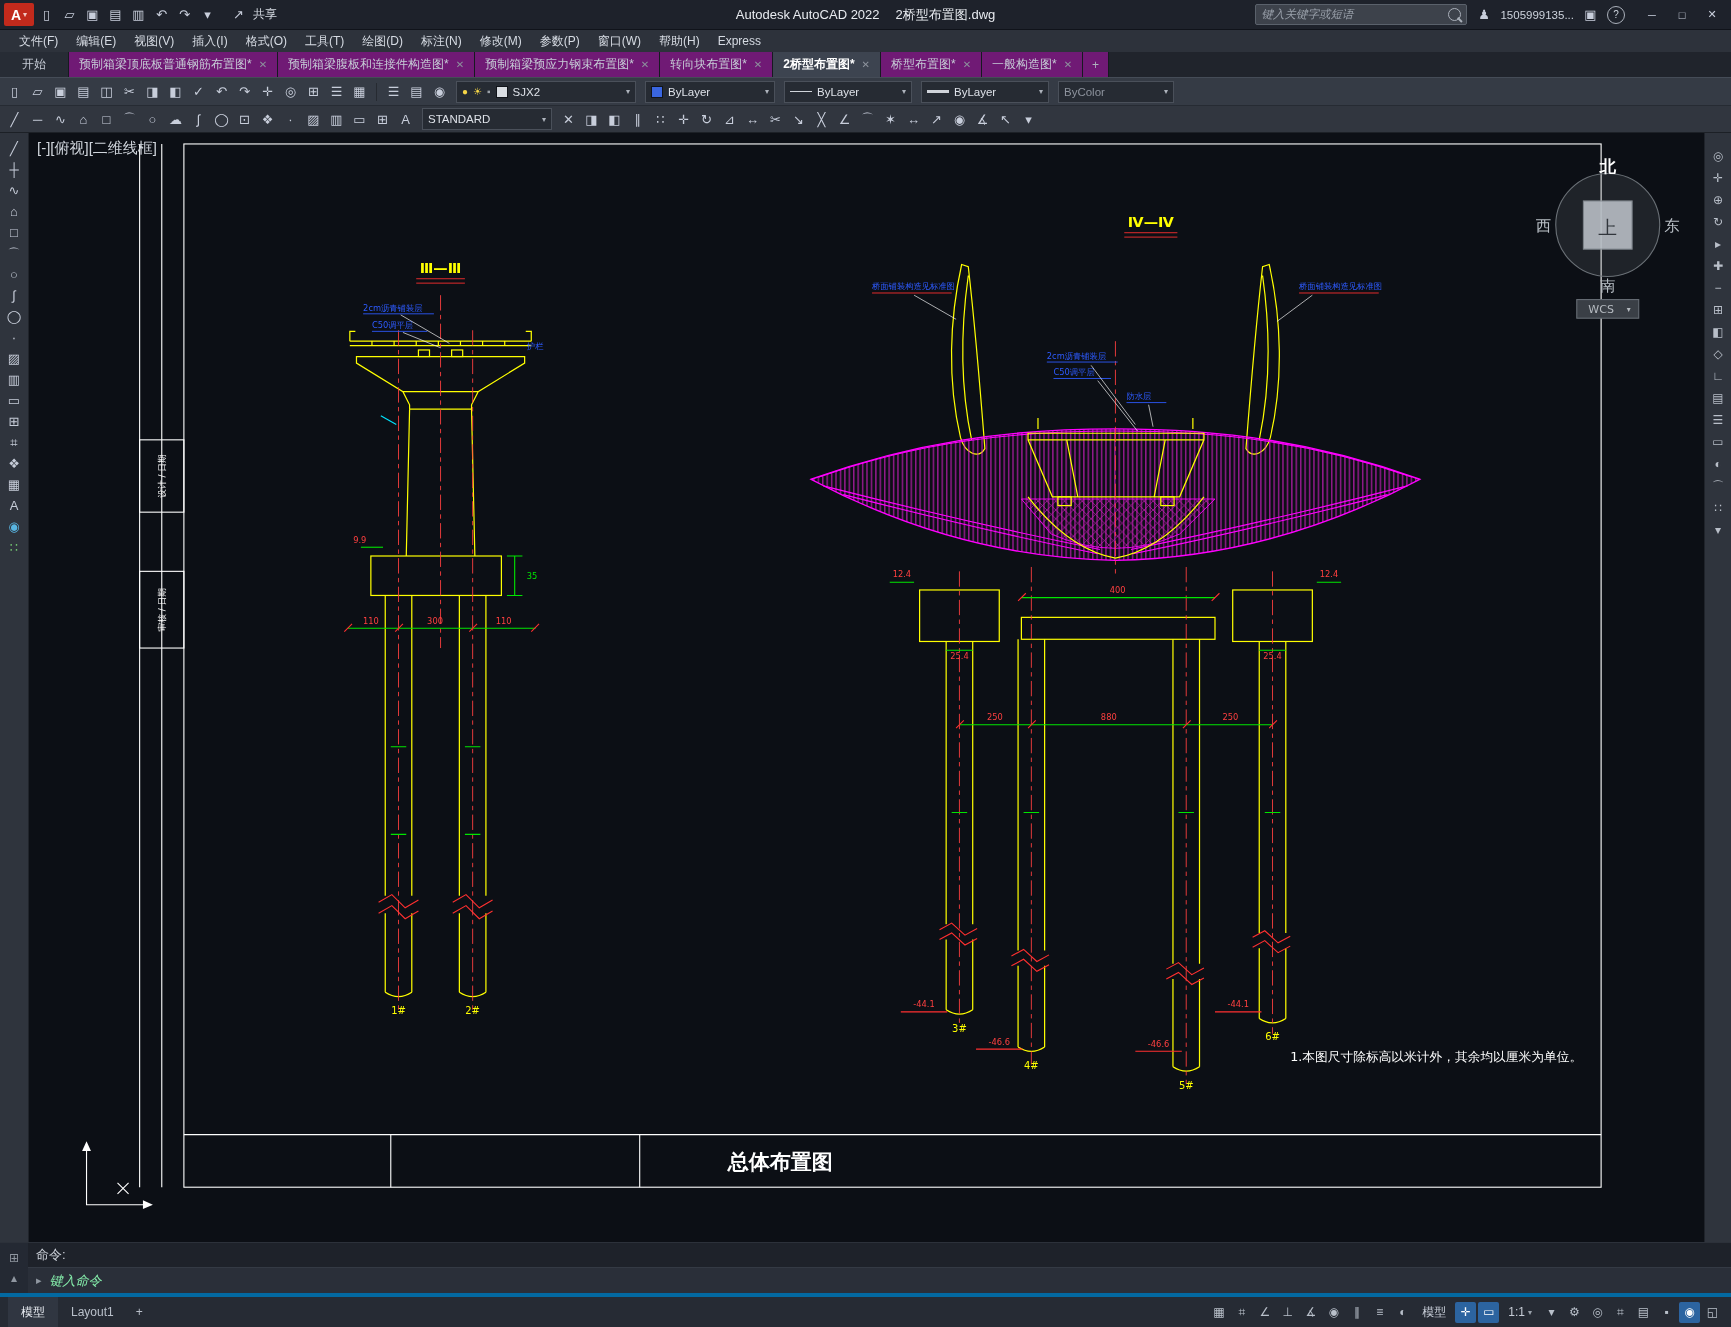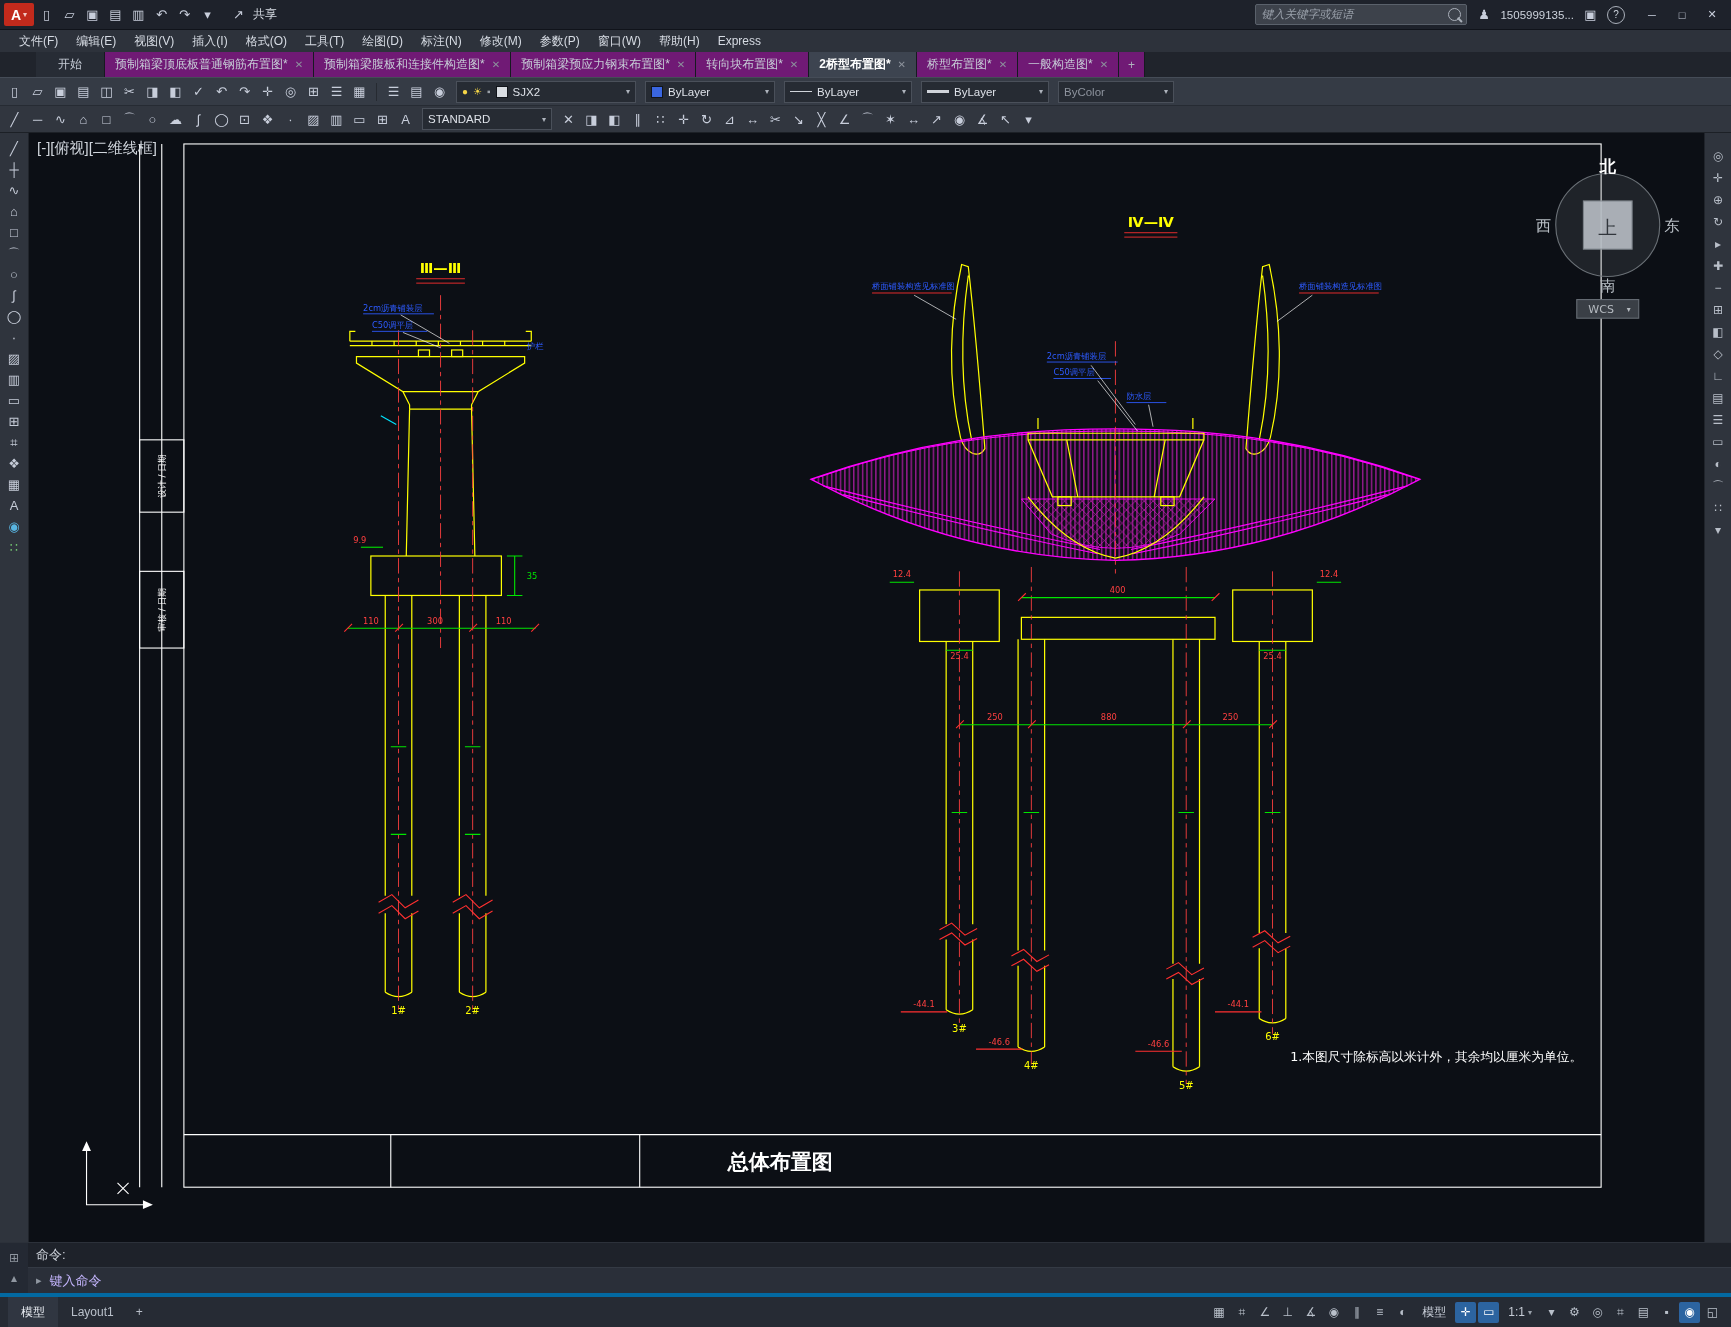--- a/index.html
+++ b/index.html
@@ -22,21 +22,21 @@
   .mag{width:11px;height:11px;border:1.5px solid #aab0ba;border-radius:50%;position:relative;flex:0 0 auto;}
   .mag::after{content:"";position:absolute;width:6px;height:1.5px;background:#aab0ba;transform:rotate(45deg);left:8px;top:10px;}
   .user{color:#cdd3dc;font-size:11.5px;}
   .help-chip{width:16px;height:16px;border:1.5px solid #aab0ba;border-radius:50%;display:flex;align-items:center;justify-content:center;font-size:10px;color:#cdd3dc;}
   .win-btns{display:flex;align-items:center;margin-left:6px;}
   .win{width:30px;height:24px;display:flex;align-items:center;justify-content:center;color:#c8cedb;font-size:11px;}
   
   .menubar{height:22px;background:#2d323b;display:flex;align-items:center;padding-left:10px;flex:0 0 auto;}
   .menu-item{padding:0 9px;color:#d6dbe3;font-size:12px;height:100%;display:flex;align-items:center;}
   
-  .filetabs{height:25px;background:#20242c;display:flex;align-items:stretch;flex:0 0 auto;padding-left:36px;}
+  .filetabs{height:25px;background:#20242c;display:flex;align-items:stretch;flex:0 0 auto;}
   .ftab{display:flex;align-items:center;gap:7px;padding:0 10px;background:#701a75;border-right:1px solid #161a20;color:#c6ccd6;font-size:12px;white-space:nowrap;}
   .ftab.start{background:#272c35;padding:0 22px;}
   .ftab.active{background:#3d4450;color:#ffffff;font-weight:bold;}
   .ftab-close{color:#8d939d;font-size:10px;}
   .ftab.plus{padding:0 9px;color:#aeb4bd;}
   
   .toolbar{display:flex;align-items:center;padding:0 4px;gap:3px;flex:0 0 auto;}
   .t1{height:27px;background:#353b45;border-top:1px solid #454c57;}
   .t2{height:26px;background:#31363f;border-top:1px solid #262b33;border-bottom:1px solid #1c2026;}
   .sep{width:1px;height:18px;background:#262a31;margin:0 3px;}
@@ -66,21 +66,21 @@
   .navbar{width:26px;background:#2f343d;border-left:1px solid #20242b;display:flex;flex-direction:column;align-items:center;padding-top:14px;gap:4px;flex:0 0 auto;}
   .nav-icon{width:20px;height:18px;display:flex;align-items:center;justify-content:center;color:#b9bfc9;font-size:12px;}
   
   .cmdline{height:50px;background:#1e222a;border-top:1px solid #2c313a;display:flex;flex:0 0 auto;}
   .cmd-side{width:28px;background:#242933;display:flex;flex-direction:column;align-items:center;justify-content:center;gap:6px;flex:0 0 auto;}
   .cmd-icon{color:#8f96a0;font-size:12px;}
   .cmd-body{flex:1;display:flex;flex-direction:column;min-width:0;}
   .cmd-hist{height:24px;display:flex;align-items:center;padding-left:8px;color:#ccd1d9;font-size:13px;}
   .cmd-input{flex:1;background:#2a2f39;border-top:1px solid #343a44;display:flex;align-items:center;gap:8px;padding-left:8px;}
   .cmd-chip{color:#9097a1;font-size:11px;}
-  .cmd-ph{color:#c4b5fd;font-size:13px;}
+  .cmd-ph{font-style:italic;color:#86efac;font-size:13px;}
   
   .statusbar{height:30px;background:#262b34;border-top:4px solid #0369a1;display:flex;align-items:center;padding:0 8px;flex:0 0 auto;}
   .sb-tabs{display:flex;align-items:stretch;height:100%;}
   .sb-tab{display:flex;align-items:center;padding:0 13px;color:#b9c0ca;font-size:12px;}
   .sb-tab.active{background:#303641;color:#e6eaf0;}
   .sb-tab.plus{padding:0 9px;}
   .sb-right{margin-left:auto;display:flex;align-items:center;gap:2px;}
   .sb-icon{width:21px;height:21px;display:flex;align-items:center;justify-content:center;color:#b9c0ca;font-size:12px;border-radius:2px;}
   .sb-icon.active{background:#2c64a0;color:#fff;}
   .sb-text{padding:0 7px;color:#c6ccd6;font-size:12px;display:flex;align-items:center;gap:3px;}
@@ -120,20 +120,23 @@
         <span class="tb-icon">▤</span>
         <span class="tb-icon">▥</span>
         <span class="tb-icon">↶</span>
         <span class="tb-icon">↷</span>
         <span class="tb-icon">▾</span>
       </div>
     <div class="share">
       <span class="tb-icon">↗</span>
         <span>共享</span>
     </div>
+  </div>
+  <div class="tb-title">
+    <span>Autodesk AutoCAD 2022</span><span class="doc">2桥型布置图.dwg</span>
   </div>
   <div class="tb-right">
     <div class="search">
       <span class="ph">键入关键字或短语</span>
       <span class="mag"></span>
     </div>
     <span class="tb-icon">♟</span>
     <span class="user">1505999135...</span>
     <span class="tb-icon">▣</span>
     <span class="help-chip">?</span>

